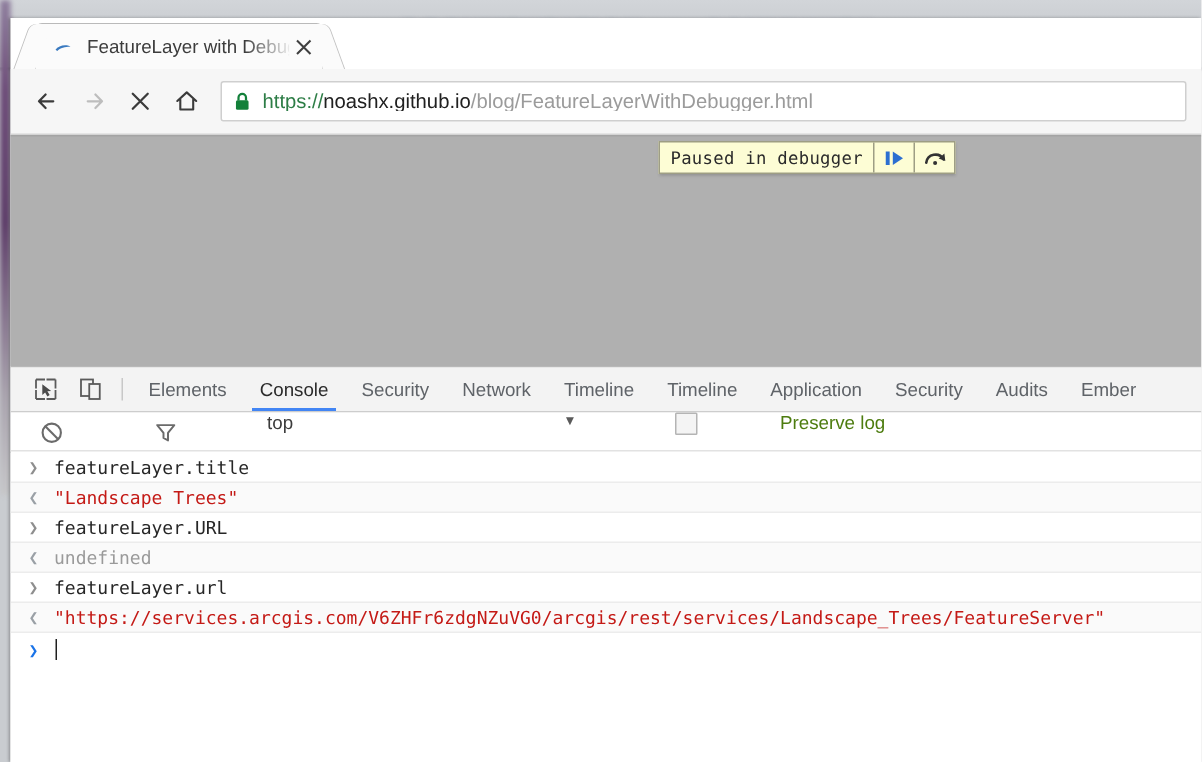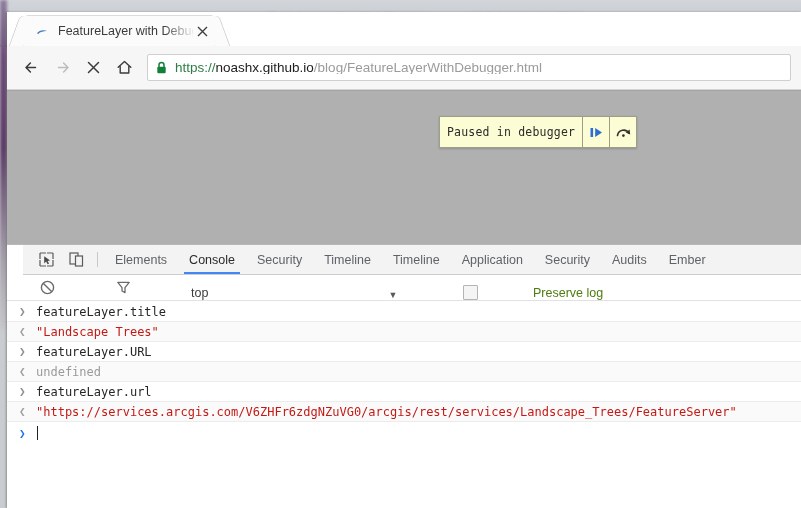--- a/index.html
+++ b/index.html
@@ -198,22 +198,22 @@
     background: #b0b0b0;
   }
   .viewport-topline {
     position: absolute;
     left: 0; top: 0; width: 794px; height: 1px;
     background: #a4a4a4;
   }
 
   .paused-bar {
     position: absolute;
-    left: 432px; top: 26px;
-    height: 32px;
+    left: 432px; top: 4px;
+    height: 22px;
     background: #fdfdd5;
     border: 1px solid #9e9e84;
     display: flex;
     align-items: stretch;
     box-sizing: border-box;
     box-shadow: 0 1px 2px rgba(0,0,0,0.18);
   }
   .paused-label {
     display: flex; align-items: center;
     padding: 0 7px;
@@ -240,21 +240,20 @@
 
   .dt-tabbar {
     position: relative;
     height: 30px;
     background: #f3f3f3;
     border-bottom: 1px solid #cdcdcd;
     display: flex;
     align-items: stretch;
     padding-left: 8px;
     box-sizing: border-box;
-    margin-left: 16px;
   }
   .dt-icon-btn {
     width: 30px;
     display: flex; align-items: center; justify-content: center;
     color: #5a5a5a;
   }
   .dt-sep {
     width: 1px;
     margin: 7px 6px;
     background: #c8c8c8;
@@ -276,22 +275,22 @@
     height: 2px;
     background: #4285f4;
   }
 
   .dt-consolebar {
     position: relative;
     height: 26px;
     background: #ffffff;
     border-bottom: 1px solid #e2e2e2;
     display: flex;
-    align-items: flex-end;
-    padding-left: 26px;
+    align-items: flex-start;
+    padding-left: 13px;
     box-sizing: border-box;
     gap: 48px;
   }
   .cb-icon {
     width: 28px; height: 26px;
     display: flex; align-items: center; justify-content: center;
     color: #6b6b6b;
   }
   .cb-context {
     margin-left: 6px;
@@ -481,20 +480,21 @@
           <svg width="17" height="17" viewBox="0 0 17 17">
             <rect x="2" y="2" width="8" height="11" stroke="#5a5a5a" stroke-width="1.2" fill="none"></rect>
             <rect x="7.5" y="5" width="7" height="10" stroke="#5a5a5a" stroke-width="1.2" fill="#f3f3f3"></rect>
           </svg>
         </span>
         <span class="dt-sep"></span>
 
         <span class="dt-tab">Elements</span>
         <span class="dt-tab active">Console</span>
         <span class="dt-tab">Security</span>
+        <span class="dt-tab">Network</span>
         <span class="dt-tab">Timeline</span>
         <span class="dt-tab">Timeline</span>
         <span class="dt-tab">Application</span>
         <span class="dt-tab">Security</span>
         <span class="dt-tab">Audits</span>
         <span class="dt-tab">Ember</span>
       </div>
 
       <div class="dt-consolebar">
         <span class="cb-icon">

